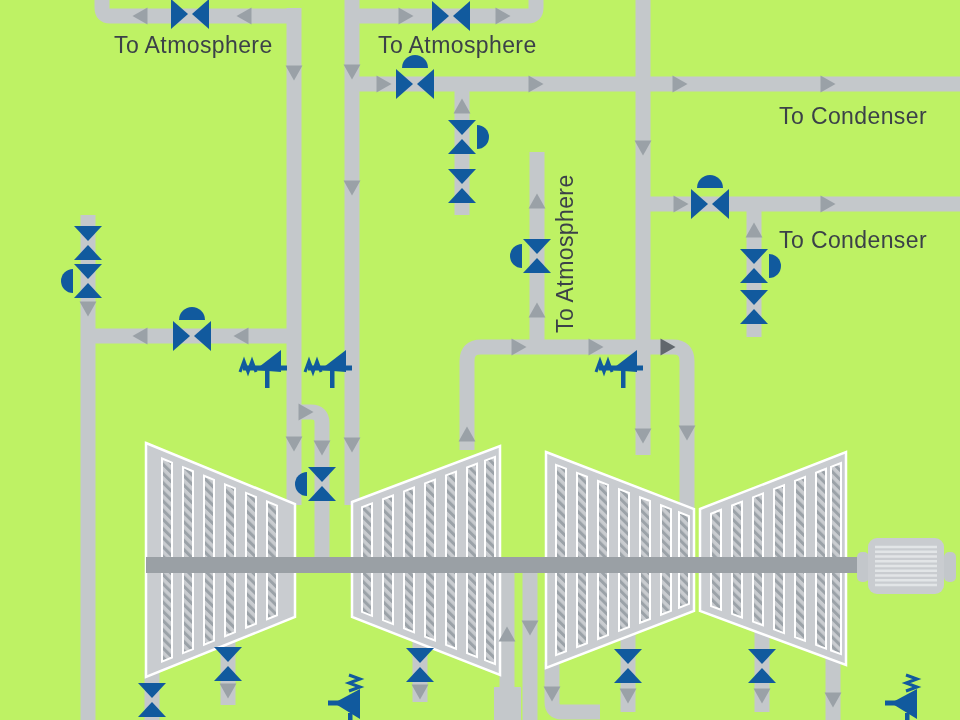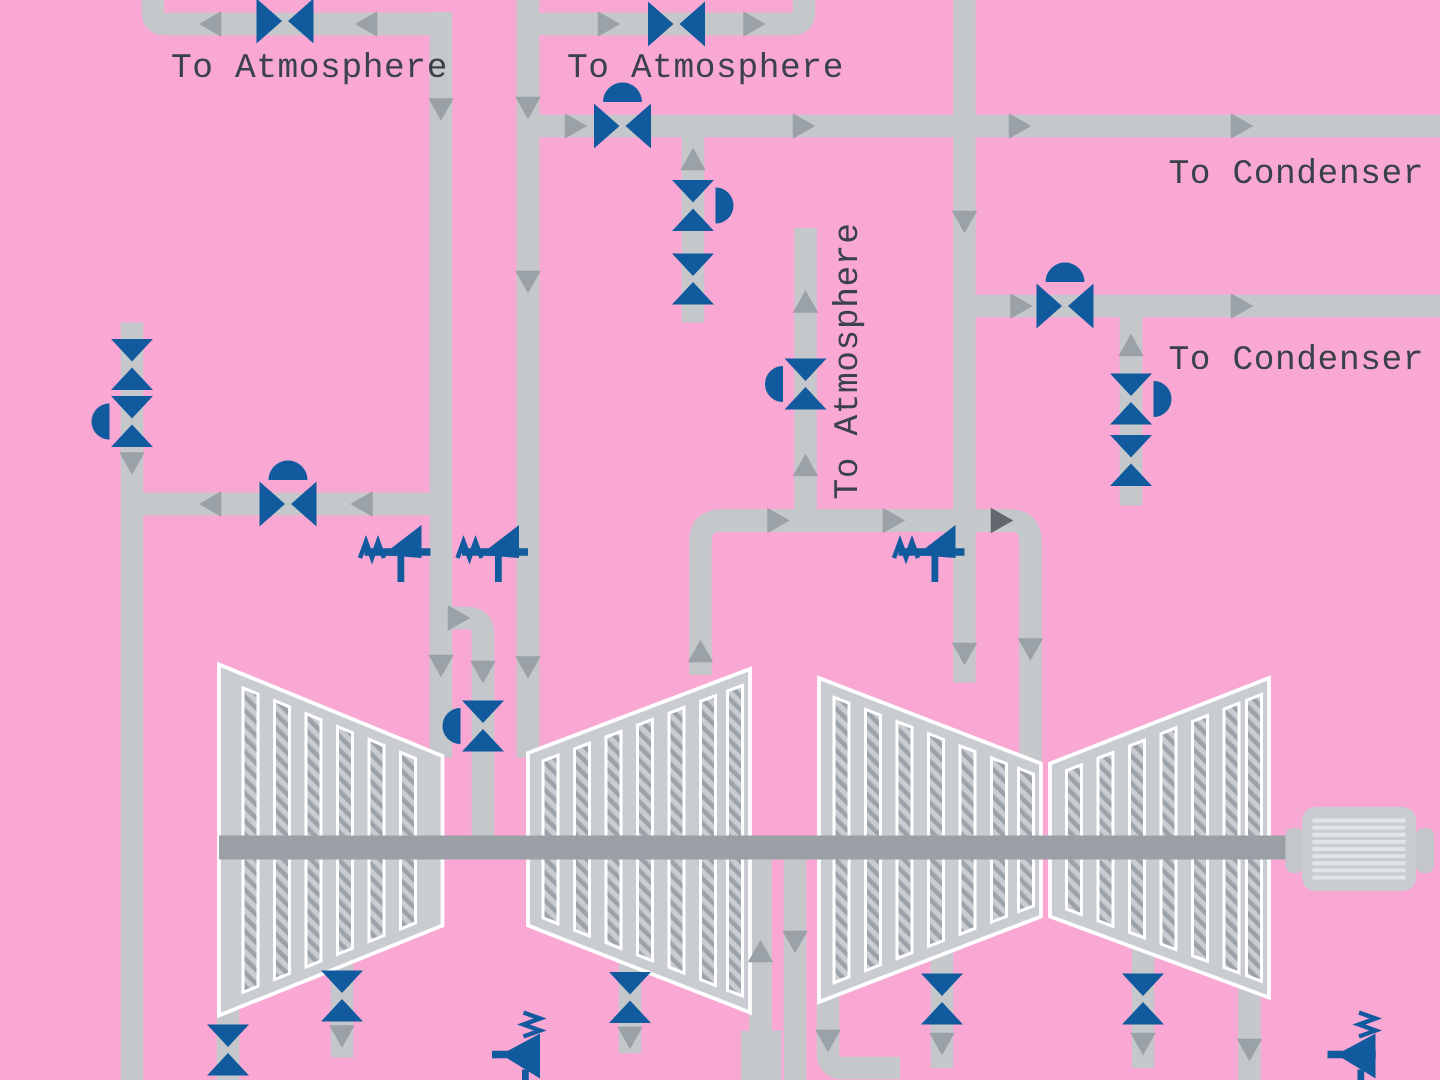--- a/index.html
+++ b/index.html
@@ -1,17 +1,17 @@
 <!DOCTYPE html>
 <html><head>
 <meta charset="utf-8">
 <style>
   html,body{margin:0;padding:0;background:#fff;}
-  #stage{position:relative;width:960px;height:720px;background:#f9a8d4;overflow:hidden;
-         font-family:Liberation Mono, monospace;text-align:center;}
+  #stage{position:relative;width:960px;height:720px;background:#bef264;overflow:hidden;
+         font-family:Liberation Sans, sans-serif;text-align:center;}
   #diagram-svg{position:absolute;left:0;top:0;}
   .label{position:absolute;color:#3b4148;font-size:23px;letter-spacing:.4px;white-space:nowrap;}
   .v-label{transform-origin:0 0;transform:rotate(-90deg);left:552px;top:333px;}
   #label-atm-left{left:114px;top:32px;}
   #label-atm-center{left:378px;top:32px;}
   #label-cond-upper{left:779px;top:103px;}
   #label-cond-lower{left:779px;top:227px;}
 </style>
 </head>
 <body>

